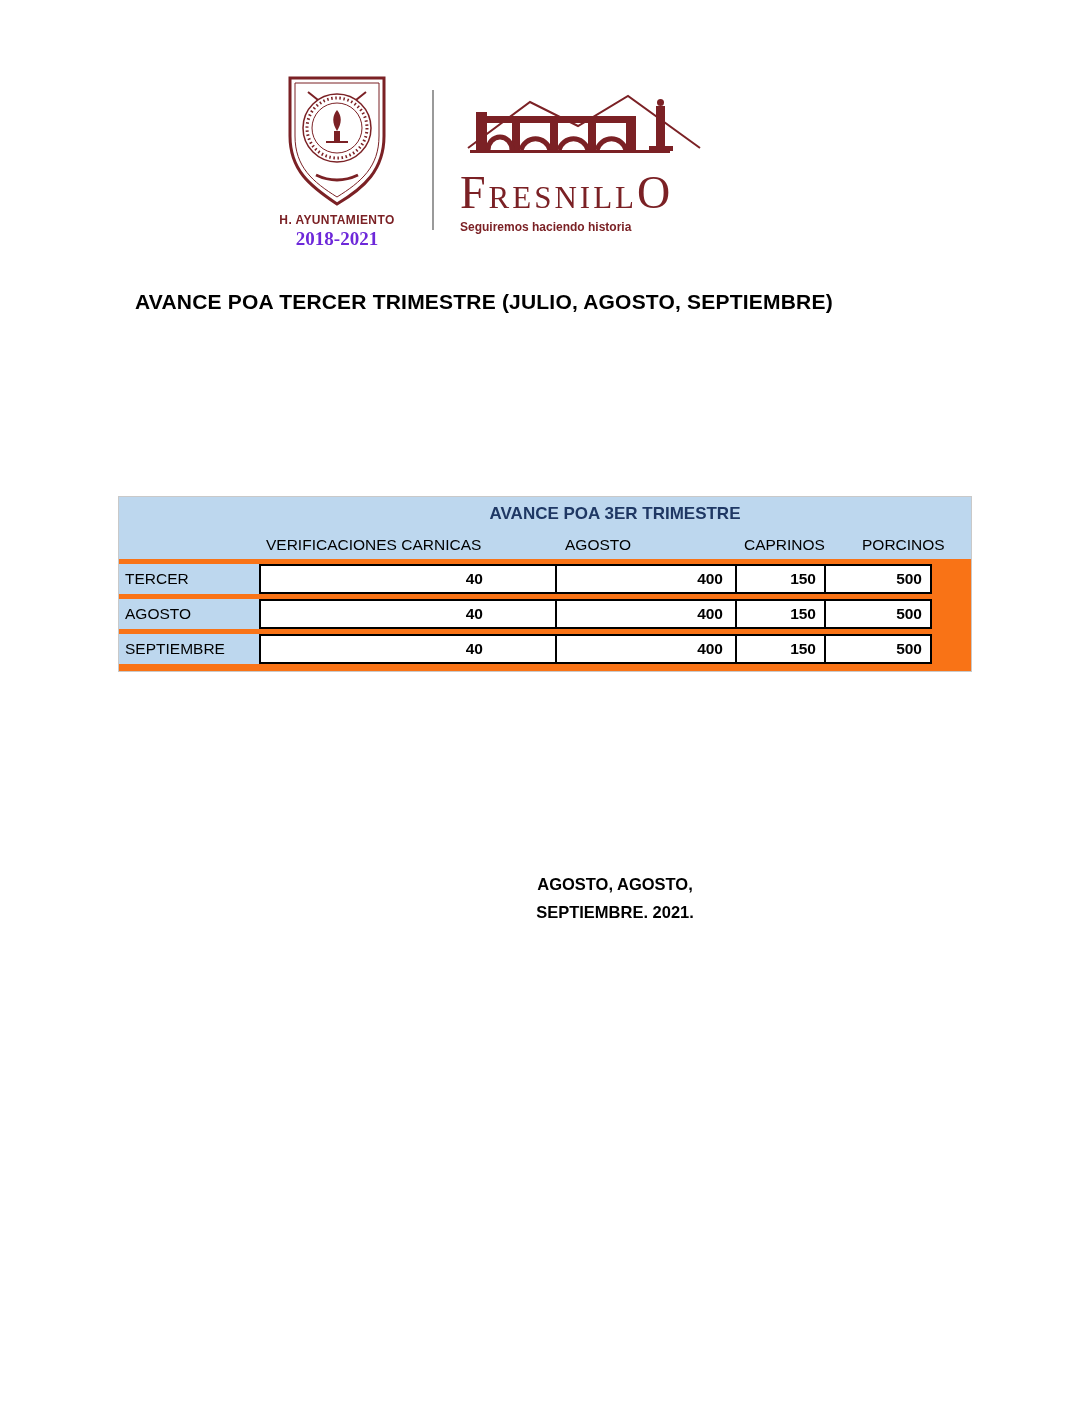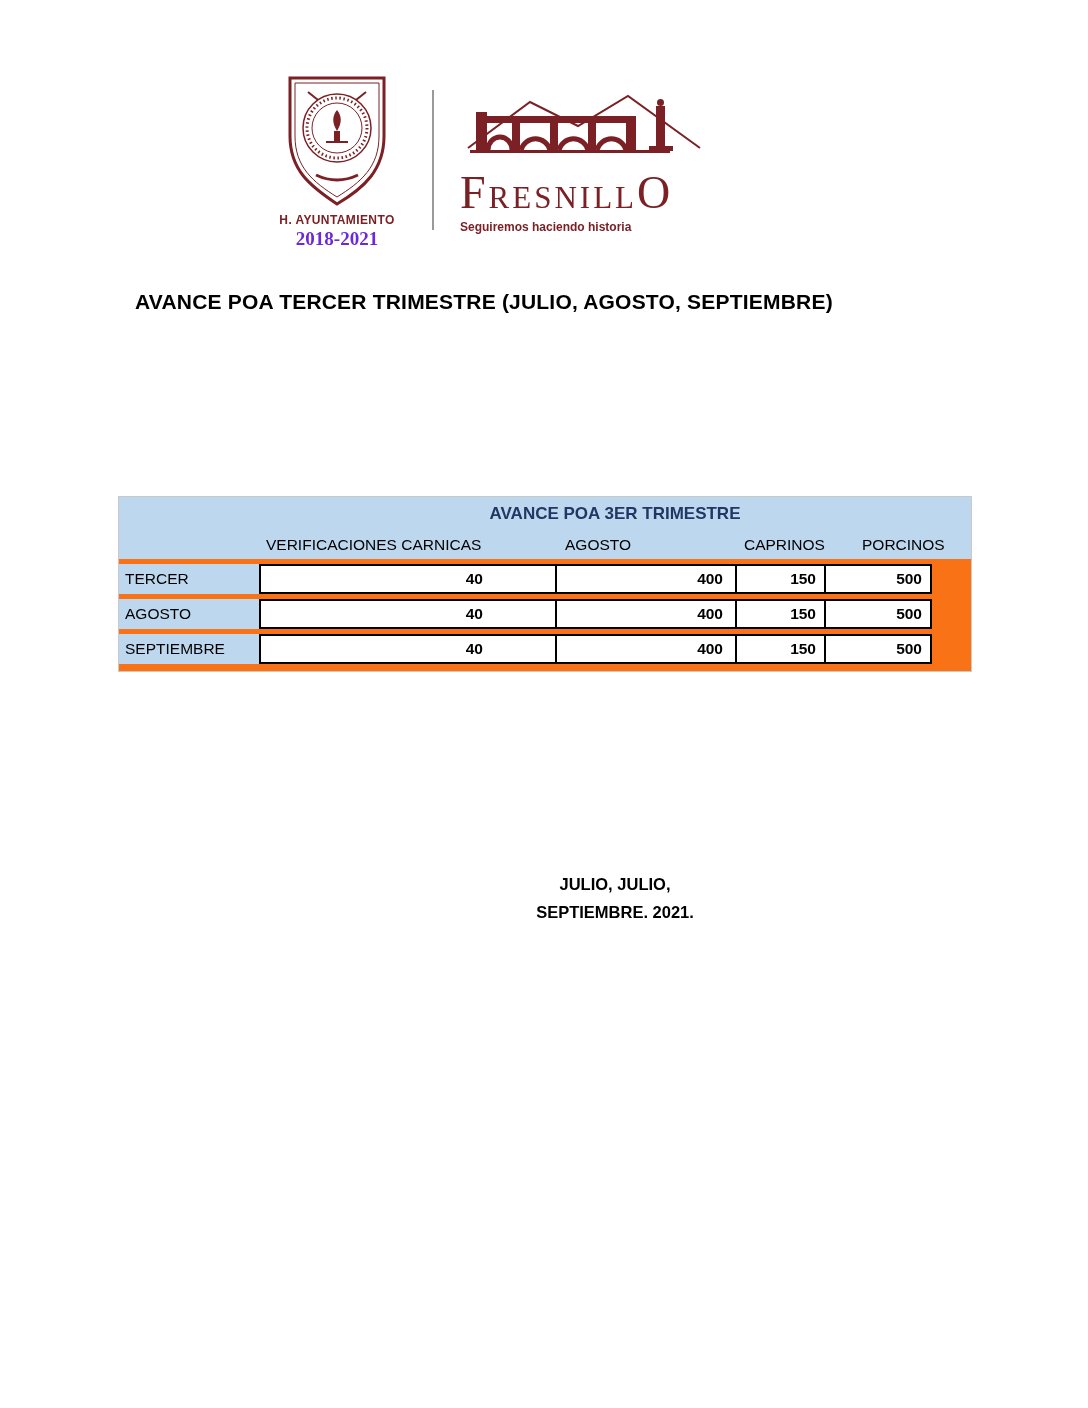--- a/index.html
+++ b/index.html
@@ -134,17 +134,17 @@
       <div class="r-label">SEPTIEMBRE</div>
       <div class="cell cw1">40</div>
       <div class="cell cw2">400</div>
       <div class="cell cw3">150</div>
       <div class="cell cw4">500</div>
     </div>
   </div>
 
 
   <div class="note2">
-    <div>JULIO, JULIO,</div>
+    <div>AGOSTO, AGOSTO,</div>
     <div>SEPTIEMBRE. 2021.</div>
   </div>
 
 </div>
 
 </body></html>

